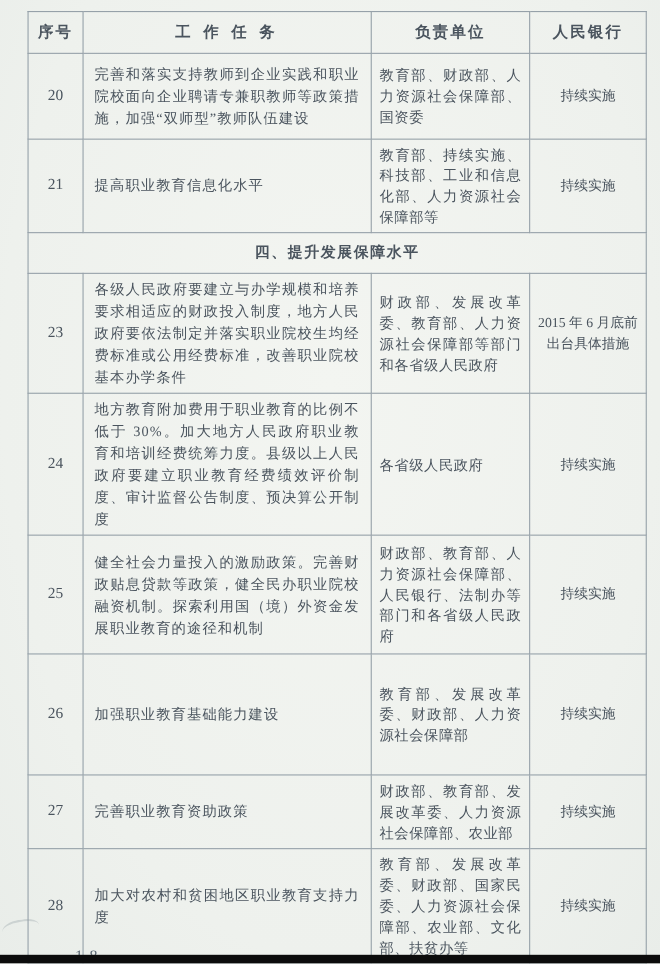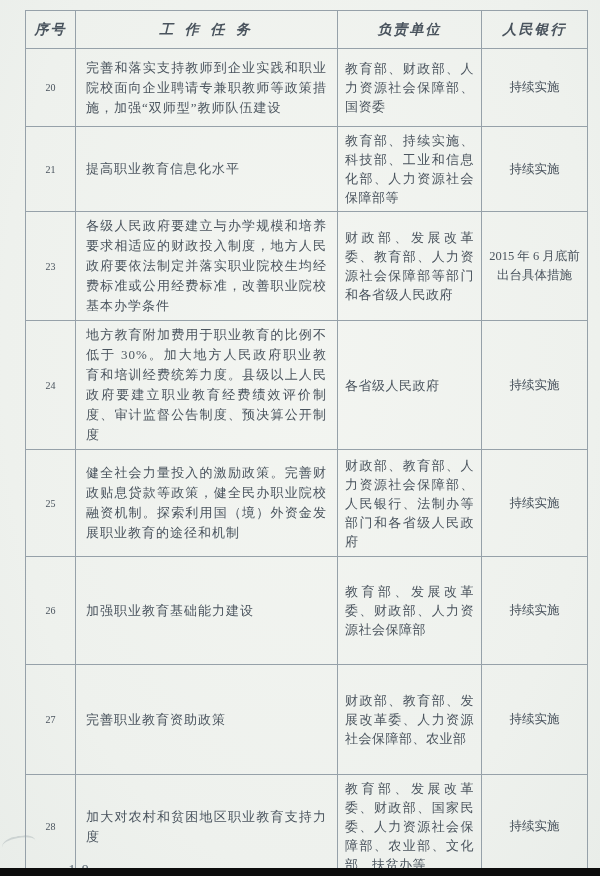--- a/index.html
+++ b/index.html
@@ -32,21 +32,21 @@
   .doc-table col.c-unit { width: 144px; }
   .doc-table col.c-time { width: 106px; }
 
   .doc-table th,
   .doc-table td {
     border: 1px solid #96a1a9;
     vertical-align: middle;
     color: #4a545e;
   }
 
-  thead tr { height: 38px; font-style: italic; }
+  thead tr { height: 38px; }
 
   thead th {
     font-size: 14px;
     font-weight: 600;
     text-align: center;
     letter-spacing: 2px;
   }
   thead th.th-task { letter-spacing: 4px; }
 
   
@@ -55,21 +55,21 @@
   #table-body tr:nth-child(3)  { height: 37px; }
   #table-body tr:nth-child(4)  { height: 28px; }
   #table-body tr:nth-child(5)  { height: 107px; }
   #table-body tr:nth-child(6)  { height: 108px; }
   #table-body tr:nth-child(7)  { height: 110px; }
   #table-body tr:nth-child(8)  { height: 67px; }
   #table-body tr:nth-child(9)  { height: 70px; }
   #table-body tr:nth-child(10) { height: 108px; }
 
   td.cell-no {
-    font-size: 10px;
+    font-size: 14px;
     text-align: center;
     font-family: "Liberation Serif", "DejaVu Serif", serif;
   }
 
   td.cell-task {
     font-size: 13px;
     line-height: 20px;
     letter-spacing: 1px;
     text-align: justify;
     padding: 4px 10px;
@@ -153,20 +153,23 @@
         <td class="cell-unit">教育部、财政部、人力资源社会保障部、国资委</td>
         <td class="cell-time">持续实施</td>
       </tr>
       <tr>
         <td class="cell-no">21</td>
         <td class="cell-task">提高职业教育信息化水平</td>
         <td class="cell-unit">教育部、持续实施、科技部、工业和信息化部、人力资源社会保障部等</td>
         <td class="cell-time">持续实施</td>
       </tr>
       <tr>
+        <td colspan="4" class="section-cell">四、提升发展保障水平</td>
+      </tr>
+      <tr>
         <td class="cell-no">23</td>
         <td class="cell-task">各级人民政府要建立与办学规模和培养要求相适应的财政投入制度，地方人民政府要依法制定并落实职业院校生均经费标准或公用经费标准，改善职业院校基本办学条件</td>
         <td class="cell-unit">财政部、发展改革委、教育部、人力资源社会保障部等部门和各省级人民政府</td>
         <td class="cell-time">2015 年 6 月底前出台具体措施</td>
       </tr>
       <tr>
         <td class="cell-no">24</td>
         <td class="cell-task">地方教育附加费用于职业教育的比例不低于 30%。加大地方人民政府职业教育和培训经费统筹力度。县级以上人民政府要建立职业教育经费绩效评价制度、审计监督公告制度、预决算公开制度</td>
         <td class="cell-unit">各省级人民政府</td>
         <td class="cell-time">持续实施</td>

